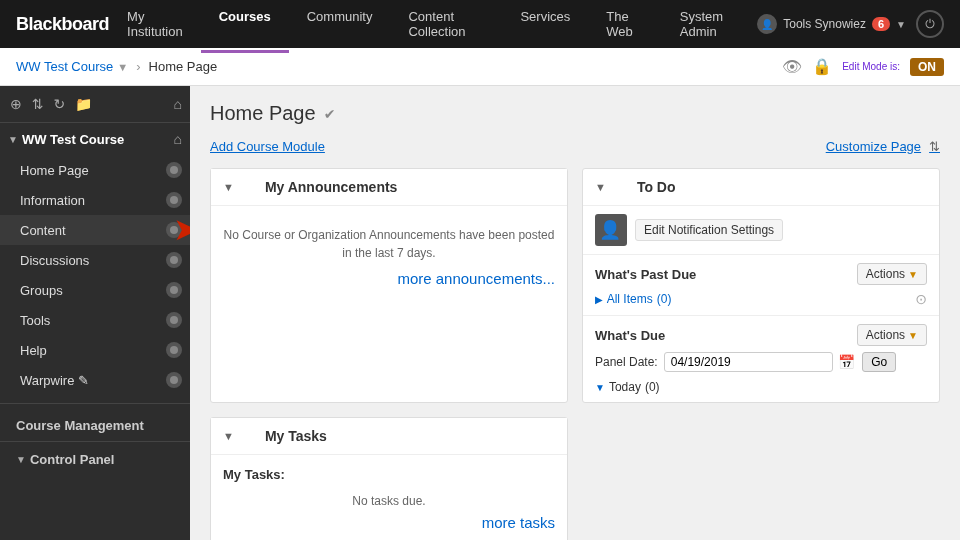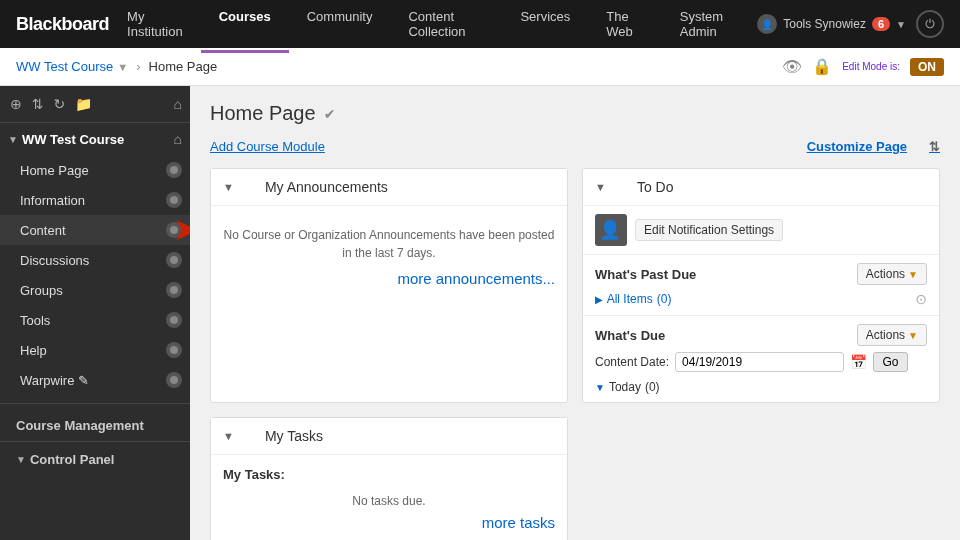--- a/index.html
+++ b/index.html
@@ -249,22 +249,21 @@
     .customize-page-btn {
       background: none;
       border: none;
       color: #0066cc;
       cursor: pointer;
       font-size: 13px;
       text-decoration: underline;
       padding: 0;
       display: flex;
       align-items: center;
-      gap: 22px;
-      font-weight: bold;
+      gap: 8px;
     }
 
     
     .modules-grid {
       display: grid;
       grid-template-columns: 1fr 1fr;
       gap: 14px;
     }
 
     .module-box {
@@ -274,21 +273,21 @@
     }
     .module-header {
       background: white;
       padding: 10px 12px;
       display: flex;
       align-items: center;
       gap: 6px;
       border-bottom: 1px solid #eee;
     }
     .module-collapse-icon { color: #666; font-size: 11px; cursor: pointer; }
-    .module-title { font-size: 14px; font-weight: normal; color: #333; padding-left: 25px; }
+    .module-title { font-size: 14px; font-weight: bold; color: #333; padding-left: 25px; }
     .module-body { padding: 12px; }
     .module-no-content {
       color: #666;
       font-size: 12px;
       text-align: center;
       padding: 8px 0;
       line-height: 1.5;
     }
     .module-link {
       color: #0066cc;
@@ -596,21 +595,21 @@
         </div>
         <div class="todo-whats-due">
           <div class="todo-whats-due-header">
             <span class="todo-section-title">What's Due</span>
             <button class="actions-btn">
               <span>Actions</span>
               <span class="actions-caret">▼</span>
             </button>
           </div>
           <div class="date-row">
-            <span>Content Date:</span>
+            <span>Panel Date:</span>
             <input class="date-input" type="text" value="04/19/2019" style="">
             <span class="cal-icon">📅</span>
             <button class="go-btn">Go</button>
           </div>
           <div class="today-section">
             <span class="today-arrow">▼</span>
             <span>Today</span>
             <span>(0)</span>
           </div>
         </div>

